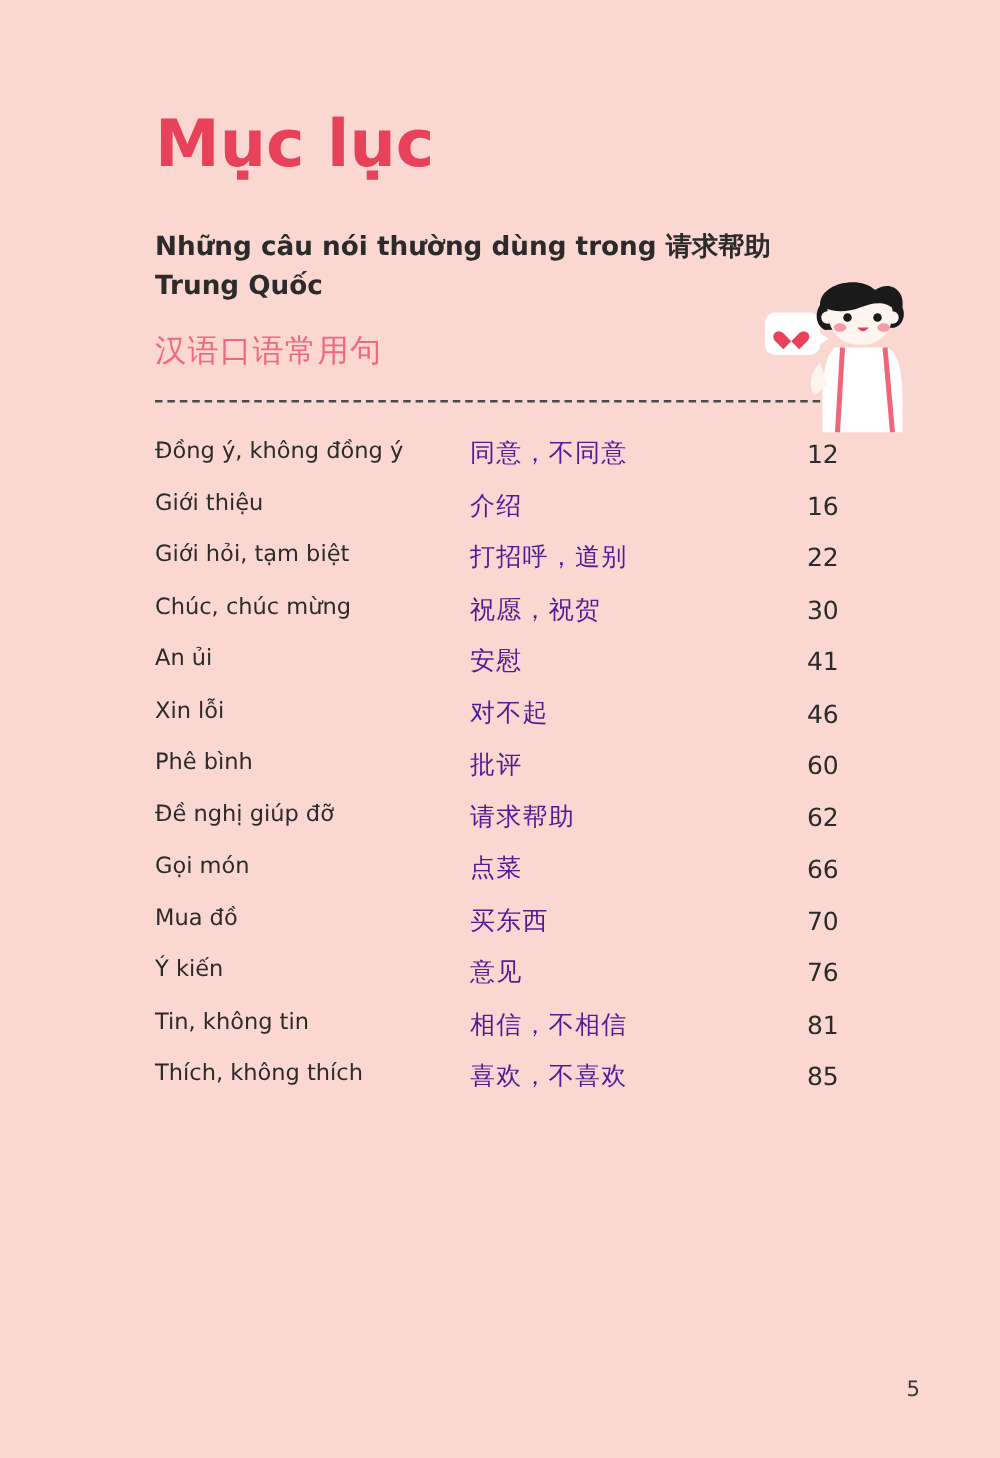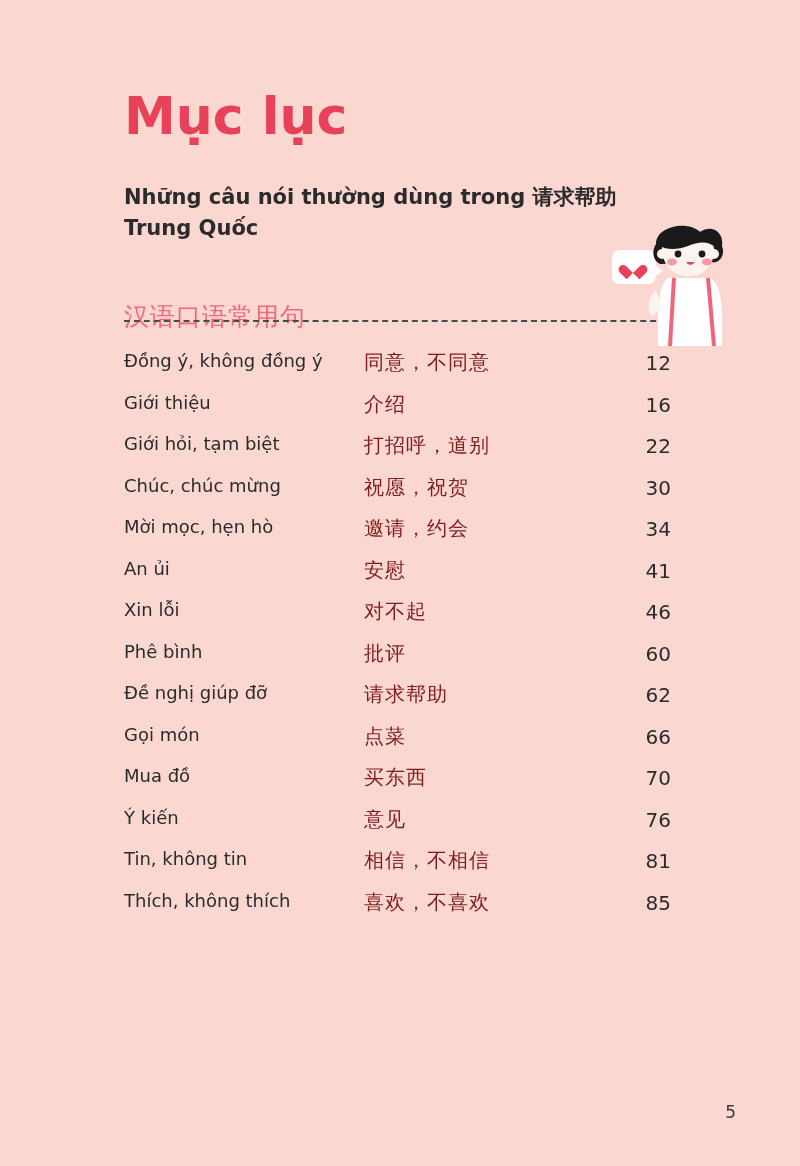--- a/index.html
+++ b/index.html
@@ -43,21 +43,20 @@
     line-height: 31px;
   }
   .subtitle-cn {
     position: absolute;
     left: 124px;
     top: 264px;
     font-family: "DejaVu Sans", sans-serif;
     font-size: 25px;
     color: #f06a7c;
     letter-spacing: 1px;
-    margin-top: 36px;
   }
   .divider {
     position: absolute;
     left: 124px;
     top: 320px;
     width: 552px;
     height: 0;
     border-top: 2px dashed #4a4a4a;
   }
   .toc {
@@ -74,25 +73,25 @@
     position: absolute;
     left: 0;
     top: 0;
     font-family: "DejaVu Sans", sans-serif;
     font-size: 18px;
     color: #2b2b2b;
     white-space: nowrap;
   }
   .toc-cn {
     position: absolute;
-    left: 240px;
+    left: 252px;
     top: -1px;
     font-family: Liberation Serif, serif;
     font-size: 20px;
-    color: #7f1d1d;
+    color: #4c1d95;
     white-space: nowrap;
     letter-spacing: 1px;
   }
   .toc-page {
     position: absolute;
     left: 515px;
     top: 1px;
     width: 32px;
     text-align: right;
     font-family: "DejaVu Sans", sans-serif;
@@ -212,25 +211,20 @@
       <span class="toc-vn">Giới hỏi, tạm biệt</span>
       <span class="toc-cn">打招呼，道别</span>
       <span class="toc-page">22</span>
     </div>
     <div class="toc-row">
       <span class="toc-vn">Chúc, chúc mừng</span>
       <span class="toc-cn">祝愿，祝贺</span>
       <span class="toc-page">30</span>
     </div>
     <div class="toc-row">
-      <span class="toc-vn">Mời mọc, hẹn hò</span>
-      <span class="toc-cn">邀请，约会</span>
-      <span class="toc-page">34</span>
-    </div>
-    <div class="toc-row">
       <span class="toc-vn">An ủi</span>
       <span class="toc-cn">安慰</span>
       <span class="toc-page">41</span>
     </div>
     <div class="toc-row">
       <span class="toc-vn">Xin lỗi</span>
       <span class="toc-cn">对不起</span>
       <span class="toc-page">46</span>
     </div>
     <div class="toc-row">

